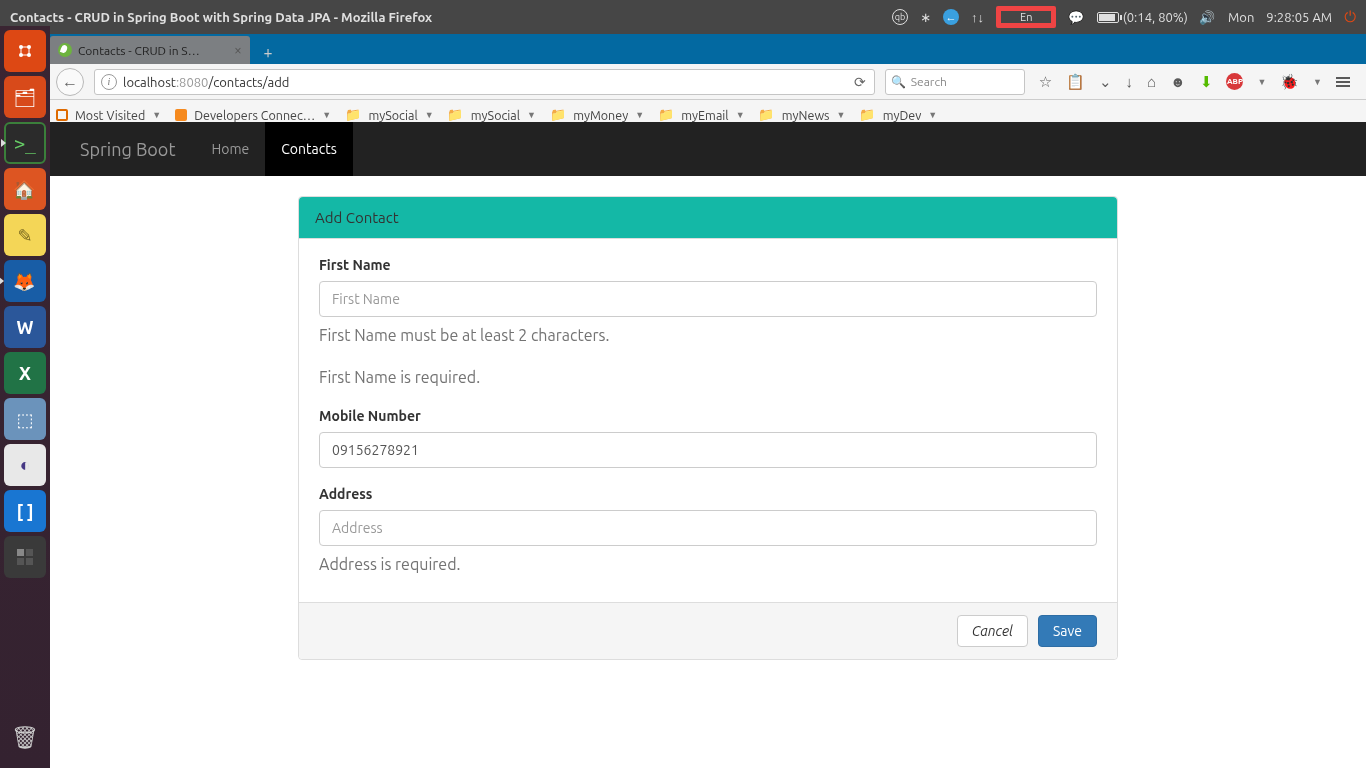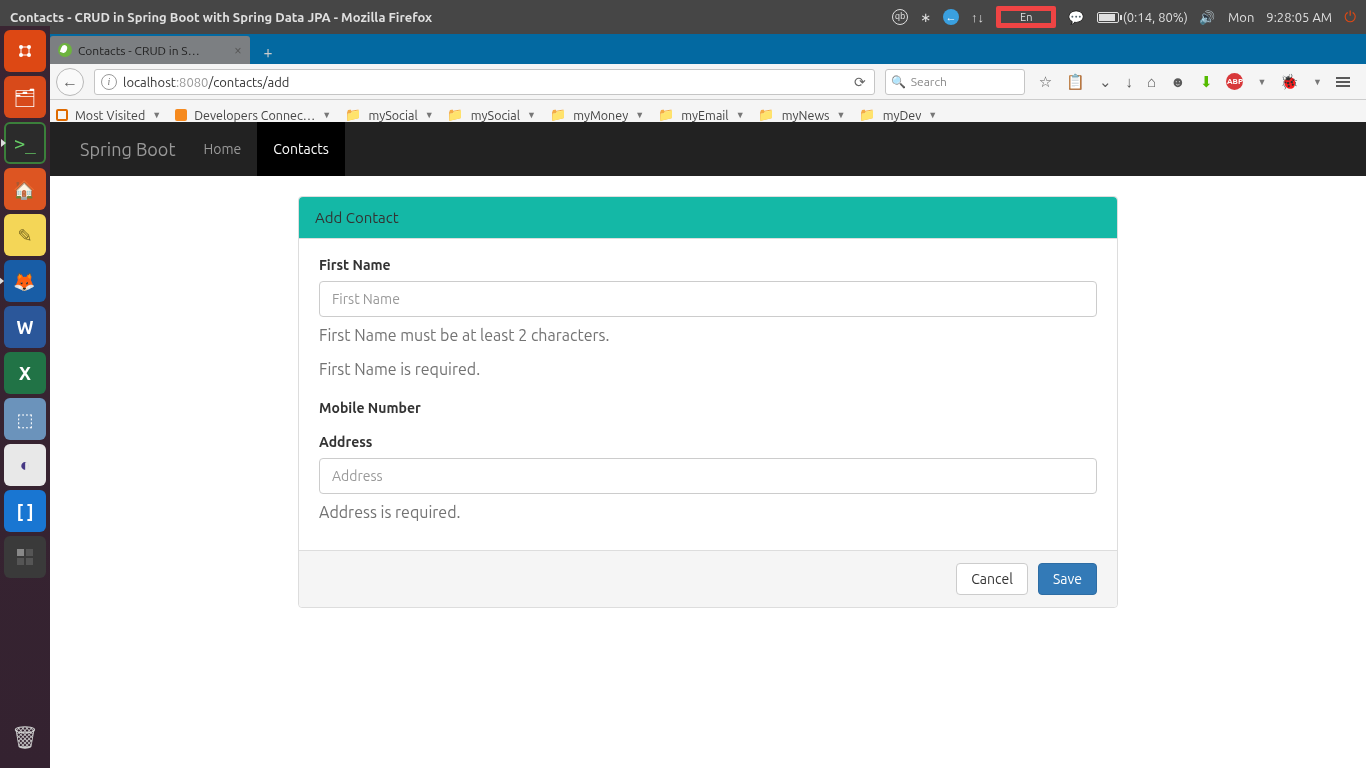--- a/index.html
+++ b/index.html
@@ -4,21 +4,21 @@
 <style>
 * { margin: 0; padding: 0; box-sizing: border-box; font-family: Ubuntu, "Segoe UI", Arial, sans-serif; }
 body { width: 1366px; height: 768px; overflow: hidden; background: #fff; }
 
 
 .sysbar { height: 34px; background: #464646; color: #dfdfdf; display: flex; align-items: center; padding: 0 10px; font-size: 13px; }
 .sysbar .title { font-weight: bold; }
 .sysbar .spacer { flex: 1; }
 .sysbar .tray { display: flex; align-items: center; gap: 12px; }
 .sysbar .tray span { display: inline-flex; align-items: center; }
-.icon-circ { width:16px; height:16px; border:1.5px solid #dfdfdf; border-radius:50%; display:inline-flex; align-items:center; justify-content:center; font-size:9px;font-family:Liberation Mono, monospace; }
+.icon-circ { width:16px; height:16px; border:1.5px solid #dfdfdf; border-radius:50%; display:inline-flex; align-items:center; justify-content:center; font-size:9px; }
 .battery { display:inline-flex; align-items:center; gap:4px; }
 .battery-body { width:22px; height:11px; border:1.5px solid #dfdfdf; border-radius:2px; position:relative; }
 .battery-body::after { content:""; position:absolute; right:-4px; top:2px; width:2px; height:5px; background:#dfdfdf; }
 .battery-fill { position:absolute; left:1px; top:1px; bottom:1px; width:80%; background:#dfdfdf; }
 .power-icon { color:#dd4814; font-size:15px; }
 
 
 .ff-tabs { height: 30px; background: #0369a1; display:flex; align-items:flex-end; padding-left: 50px; }
 .ff-tab { height:28px; background:#7c7f82; border-radius:3px 3px 0 0; display:flex; align-items:center; padding:0 8px; gap:6px; font-size:12px; color:#222; min-width:200px; max-width:200px; }
 .ff-tab-title { flex:1; white-space:nowrap; overflow:hidden; text-overflow:ellipsis; }
@@ -64,36 +64,36 @@
 .launcher-item.vbox { background:#6b93bb; }
 .launcher-item.eclipse { background:#e8e8e8; color:#463884; }
 .launcher-item.brackets { background:#1976d2; }
 .launcher-item.workspace { background:#3a3a3a; }
 .launcher .trash { margin-top:auto; margin-bottom:10px; width:42px; height:42px; display:flex; align-items:center; justify-content:center; font-size:22px; color:#ccc; }
 .tri { position:absolute; left:-5px; top:50%; transform:translateY(-50%); width:0; height:0; border-top:4px solid transparent; border-bottom:4px solid transparent; border-left:5px solid #ddd; }
 
 
 .page { position:absolute; left:50px; right:0; top:122px; bottom:0; background:#fff; overflow:auto; }
 .navbar { height:54px; background:#222; display:flex; align-items:center; padding:0 30px; gap:0; }
-.navbar-brand { color:#999; font-size:18px; margin-right:12px; }
+.navbar-brand { color:#999; font-size:18px; margin-right:20px; }
 .nav-link { color:#999; font-size:14px; padding:0 16px; height:54px; display:flex; align-items:center; }
 .nav-link.active { background:#000; color:#fff; }
 
 .container { max-width:820px; margin:20px auto 40px; padding:0 0; }
 .panel { border:1px solid #ddd; border-radius:4px; background:#fff; }
 .panel-heading { padding:12px 16px; border-bottom:1px solid #ddd; background:#14b8a6; font-size:15px; color:#333; border-radius:4px 4px 0 0; }
 .panel-body { padding:18px 20px; }
 .form-group { margin-bottom:18px; }
 .form-label { font-weight:bold; font-size:14px; color:#333; display:block; margin-bottom:8px; }
 .form-control { width:100%; height:36px; border:1px solid #ccc; border-radius:4px; padding:0 12px; font-size:14px; color:#555; }
 .form-control::placeholder { color:#999; }
 .help-text { color:#737373; font-size:16px; margin-top:6px; line-height:1.6; }
 .panel-footer { padding:12px 20px; background:#f5f5f5; border-top:1px solid #ddd; display:flex; justify-content:flex-end; gap:10px; border-radius:0 0 4px 4px;}
 .btn { padding:7px 14px; border-radius:4px; font-size:14px; cursor:pointer; border:1px solid transparent; }
-.btn-default { background:#fff; border-color:#ccc; color:#333; }
+.btn-default { background:#fff; border-color:#ccc; color:#333;font-style:italic; }
 .btn-primary { background:#337ab7; border-color:#2e6da4; color:#fff; }
 </style>
 </head>
 <body>
 
 <div class="sysbar">
   <span class="title">Contacts - CRUD in Spring Boot with Spring Data JPA - Mozilla Firefox</span>
   <span class="spacer"></span>
   <div class="tray">
     <span>
@@ -257,25 +257,26 @@
   <div class="container">
     <div class="panel">
       <div class="panel-heading">Add Contact</div>
       <div class="panel-body">
 
 
         <div class="form-group">
           <label class="form-label">First Name</label>
           <input class="form-control" placeholder="First Name" style="">
           <div class="help-text">First Name must be at least 2 characters.</div>
-          <div class="help-text" style="margin-top:8px">First Name is required.</div>
+          <div class="help-text" style="margin-top:16px">First Name is required.</div>
         </div>
 
         <div class="form-group">
           <label class="form-label">Mobile Number</label>
+          <input class="form-control" value="09156278921" style="">
         </div>
 
         <div class="form-group" style="margin-bottom:6px">
           <label class="form-label">Address</label>
           <input class="form-control" placeholder="Address" style="">
           <div class="help-text">Address is required.</div>
         </div>
 
       </div>
       <div class="panel-footer">

